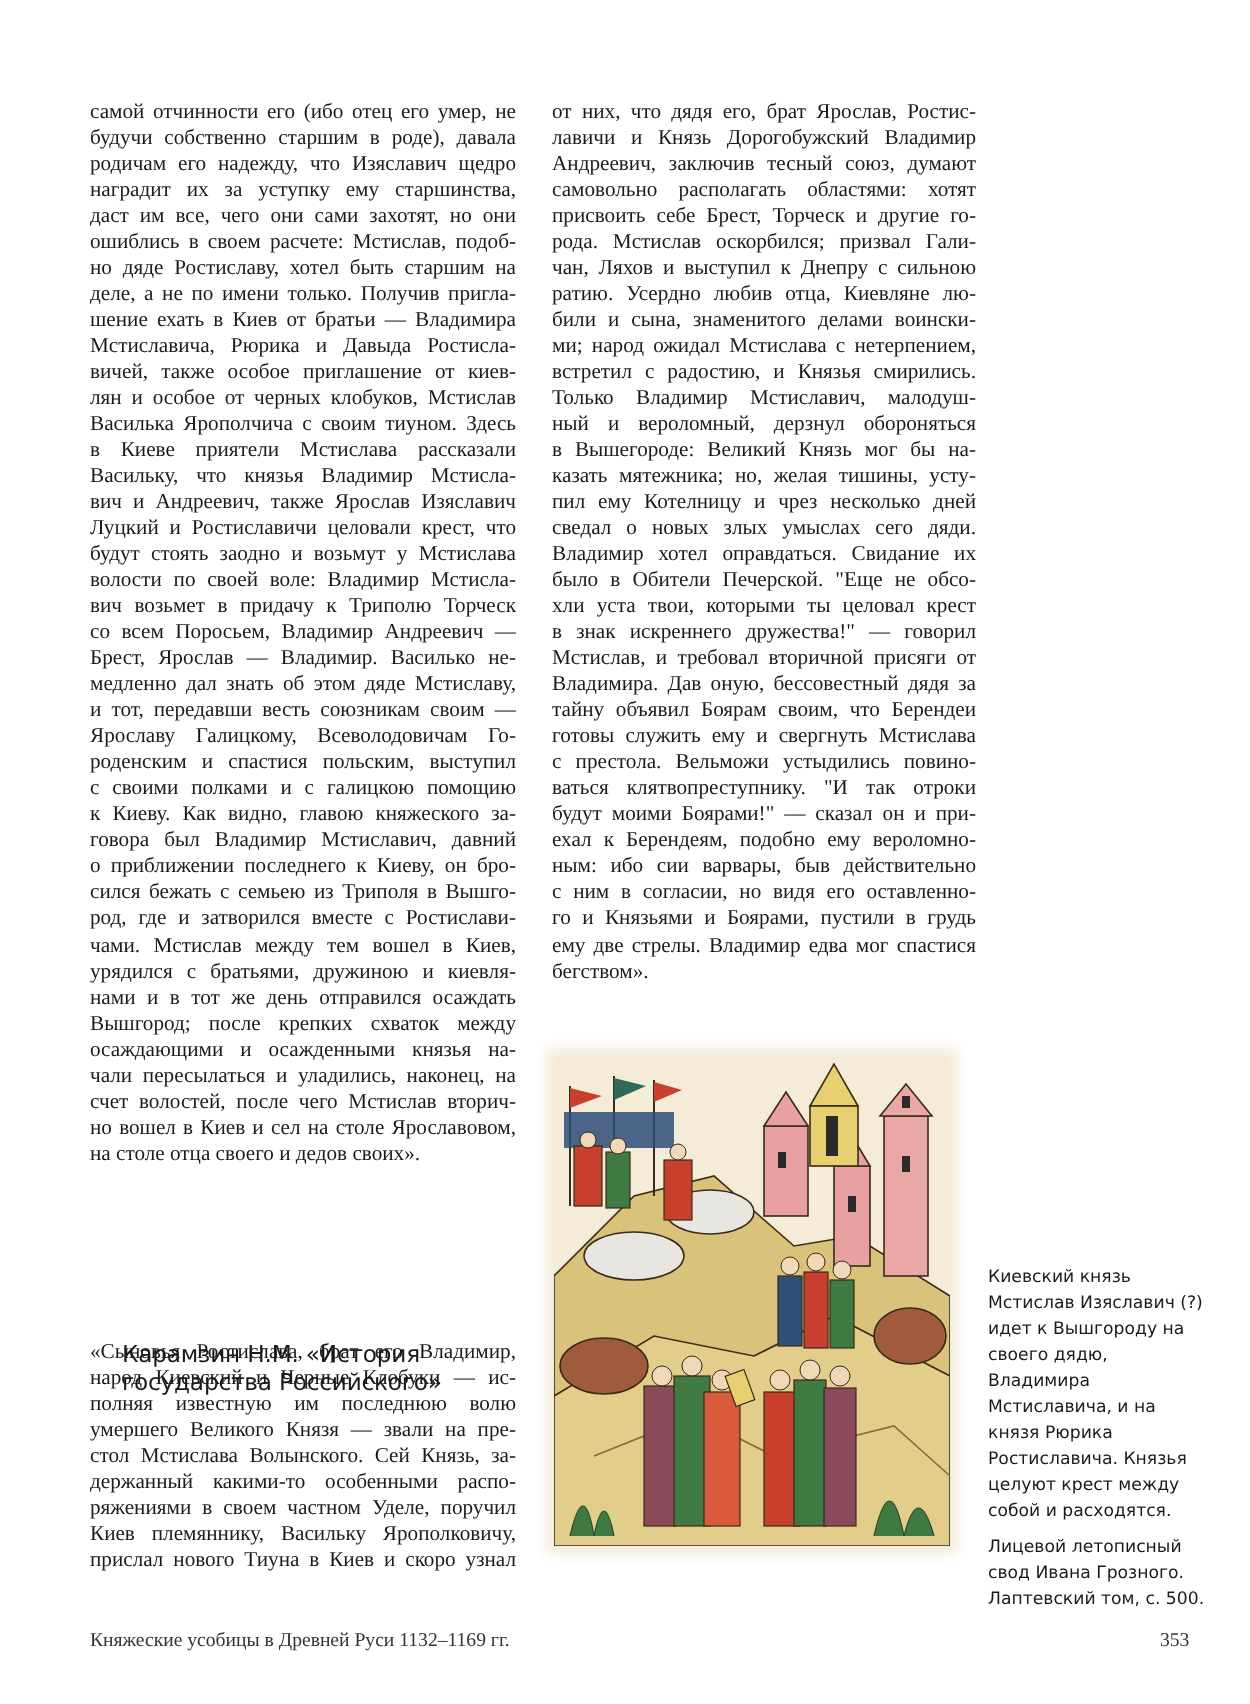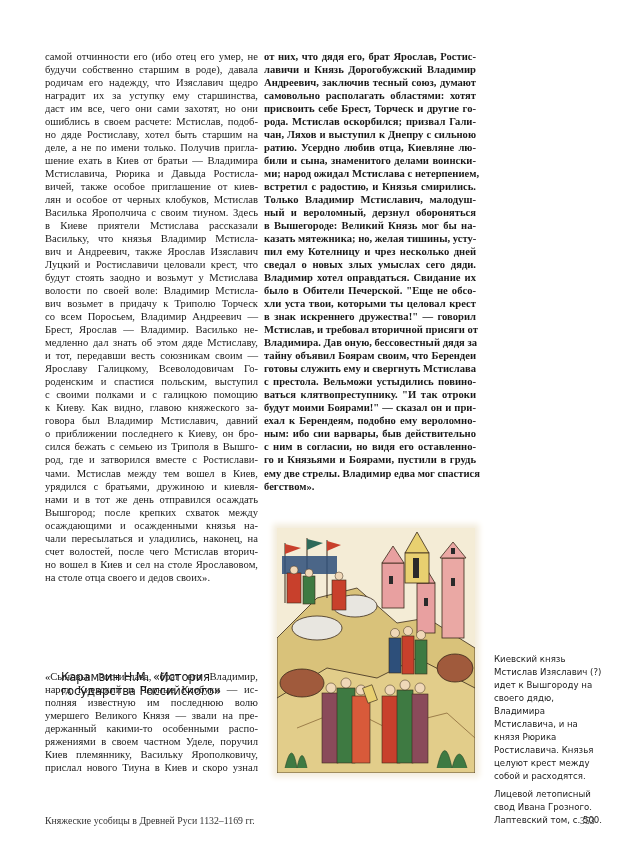--- a/index.html
+++ b/index.html
@@ -1,21 +1,21 @@
 <!DOCTYPE html>
 <html><head>
   <meta charset="utf-8">
   <style>
     html, body { margin: 0; padding: 0; background: #ffffff; }
     body { width: 625px; height: 852px; position: relative; overflow: hidden; color: #1a1a1a; }
     .serif { font-family: "Liberation Serif", "DejaVu Serif", serif; text-align: center; }
-    .sans { font-family: "DejaVu Sans", "Liberation Sans", sans-serif; margin-top: 20px; }
+    .sans { font-family: "DejaVu Sans", "Liberation Sans", sans-serif; }
     .col { position: absolute; font-size: 10.6px; line-height: 13.02px; text-align: justify; hyphens: manual; }
     #col-left-top { left: 45px; top: 50px; width: 213px; }
-    #col-right-top { left: 264px; top: 50px; width: 212px; font-weight: bold; }
+    #col-right-top { left: 276px; top: 50px; width: 212px; }
     #heading { position: absolute; left: 45px; top: 654px; width: 215px; font-size: 11.6px; line-height: 14px; font-weight: normal; margin: 16px; letter-spacing: -0.1px; }
     #col-left-bottom { left: 45px; top: 670px; width: 213px; }
     .line { display: block; text-align: justify; text-align-last: justify; white-space: nowrap; }
     .line.last { text-align-last: left; }
     #illustration { position: absolute; left: 277px; top: 528px; width: 198px; height: 245px; background: #f4ecd6; box-shadow: 0 0 6px 4px #f3ecdc; }
     #caption { position: absolute; left: 494px; top: 633px; width: 110px; font-size: 8.6px; line-height: 13px; color: #1a1a1a; }
     #caption p { margin: 0 0 5px 0; }
     #footer-title { position: absolute; left: 45px; top: 815px; font-size: 9.8px; color: #333; }
     #page-number { position: absolute; left: 580px; top: 815px; font-size: 9.8px; color: #333; }
   </style>
@@ -69,20 +69,21 @@
 <h2 id="heading" class="sans">
   <span class="hl">Карамзин Н.М. «История</span><br>
   <span class="hl">государства Российского»</span>
 </h2>
 
 <div id="col-left-bottom" class="col serif">
     <span class="line">«Сыновья Ростислава, брат его Владимир,</span>
     <span class="line">народ Киевский и Черные Клобуки — ис-</span>
     <span class="line">полняя известную им последнюю волю</span>
     <span class="line">умершего Великого Князя — звали на пре-</span>
+    <span class="line">стол Мстислава Волынского. Сей Князь, за-</span>
     <span class="line">держанный какими-то особенными распо-</span>
     <span class="line">ряжениями в своем частном Уделе, поручил</span>
     <span class="line">Киев племяннику, Васильку Ярополковичу,</span>
     <span class="line">прислал нового Тиуна в Киев и скоро узнал</span>
   </div>
 
 <div id="col-right-top" class="col serif">
     <span class="line">от них, что дядя его, брат Ярослав, Ростис-</span>
     <span class="line">лавичи и Князь Дорогобужский Владимир</span>
     <span class="line">Андреевич, заключив тесный союз, думают</span>

